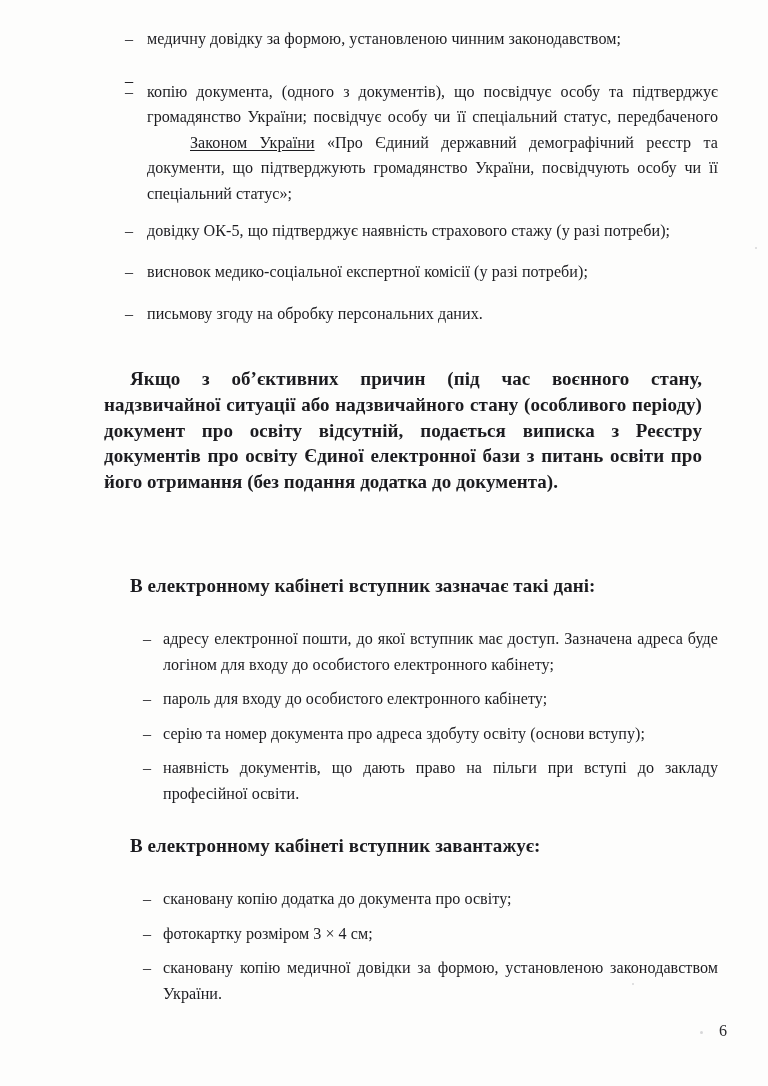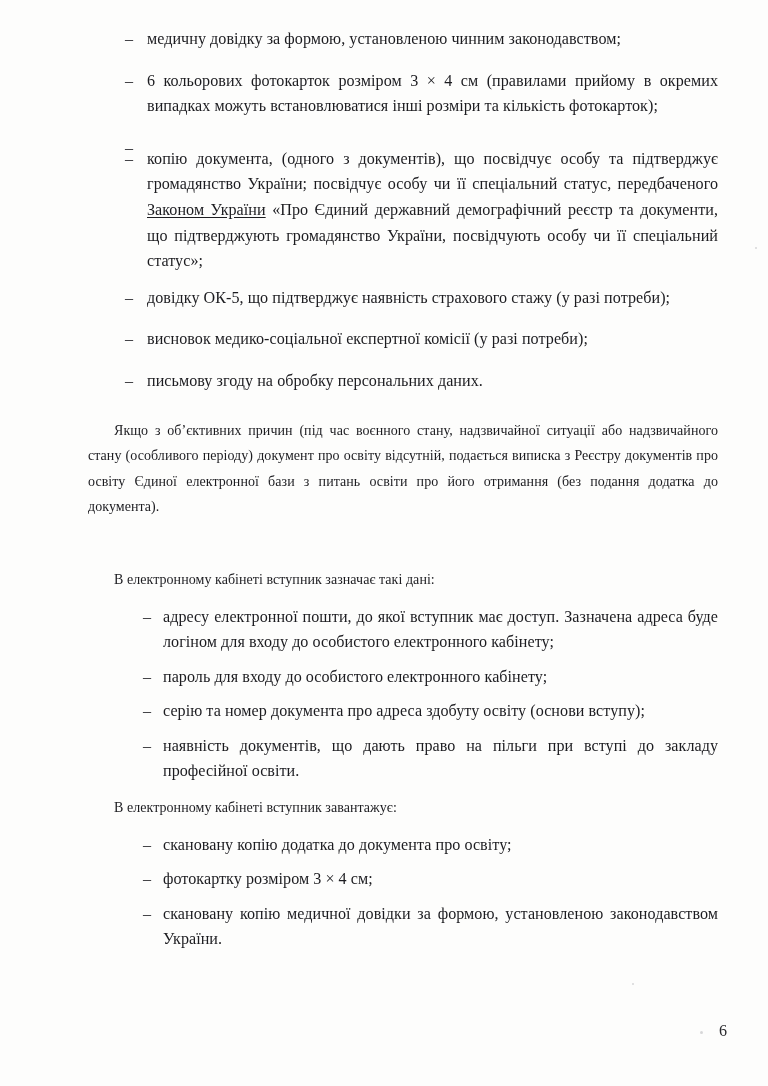--- a/index.html
+++ b/index.html
@@ -26,27 +26,28 @@
 
   .content {
     position: absolute;
     left: 88px;
     top: 26px;
     width: 630px;
   }
 
   
   .para {
-    font-size: 14px;
+    font-size: 19px;
     line-height: 25.6px;
     text-align: justify;
     text-indent: 26px;
-    margin: 0;
+    margin: 16px;
     hyphens: none;
     letter-spacing: 0.05px;
+    font-weight: bold;
   }
 
   .gap-sm { height: 11px; }
   .gap-md { height: 18px; }
   .gap-lg { height: 24px; }
 
   
   .list {
     margin: 0;
     padding: 0;
@@ -75,21 +76,21 @@
 
   
   .list.level-b li {
     padding-left: 75px;
   }
   .list.level-b li .dash { left: 55px; }
 
   .list li + li { margin-top: 16px; }
   .list.tight li + li { margin-top: 9px; }
 
-  .u { text-decoration: underline; text-underline-offset: 2px; }
+  .u { text-decoration: underline; text-underline-offset: 2px; margin-left: 43px; }
 
   
   .page-number {
     position: absolute;
     right: 41px;
     top: 1021px;
     font-size: 16.1px;
     line-height: 20px;
     color: #2a2a2e;
   }
@@ -110,21 +111,20 @@
 <div class="page">
   <div class="content">
 
     <ul class="list level-a">
       <li>
         <span class="dash">–</span>
         <span>медичну довідку за формою, установленою чинним законодавством;</span>
       </li>
       <li>
         <span class="dash">–</span>
-        <span>6 кольорових фотокарток розміром 3 × 4 см (правилами прийому в окремих випадках можуть встановлюватися інші розміри та кількість фотокарток);</span>
       </li>
       <li>
         <span class="dash">–</span>
       </li>
     </ul>
 
     <div class="gap-sm"></div>
 
     <ul class="list level-a">
       <li>

